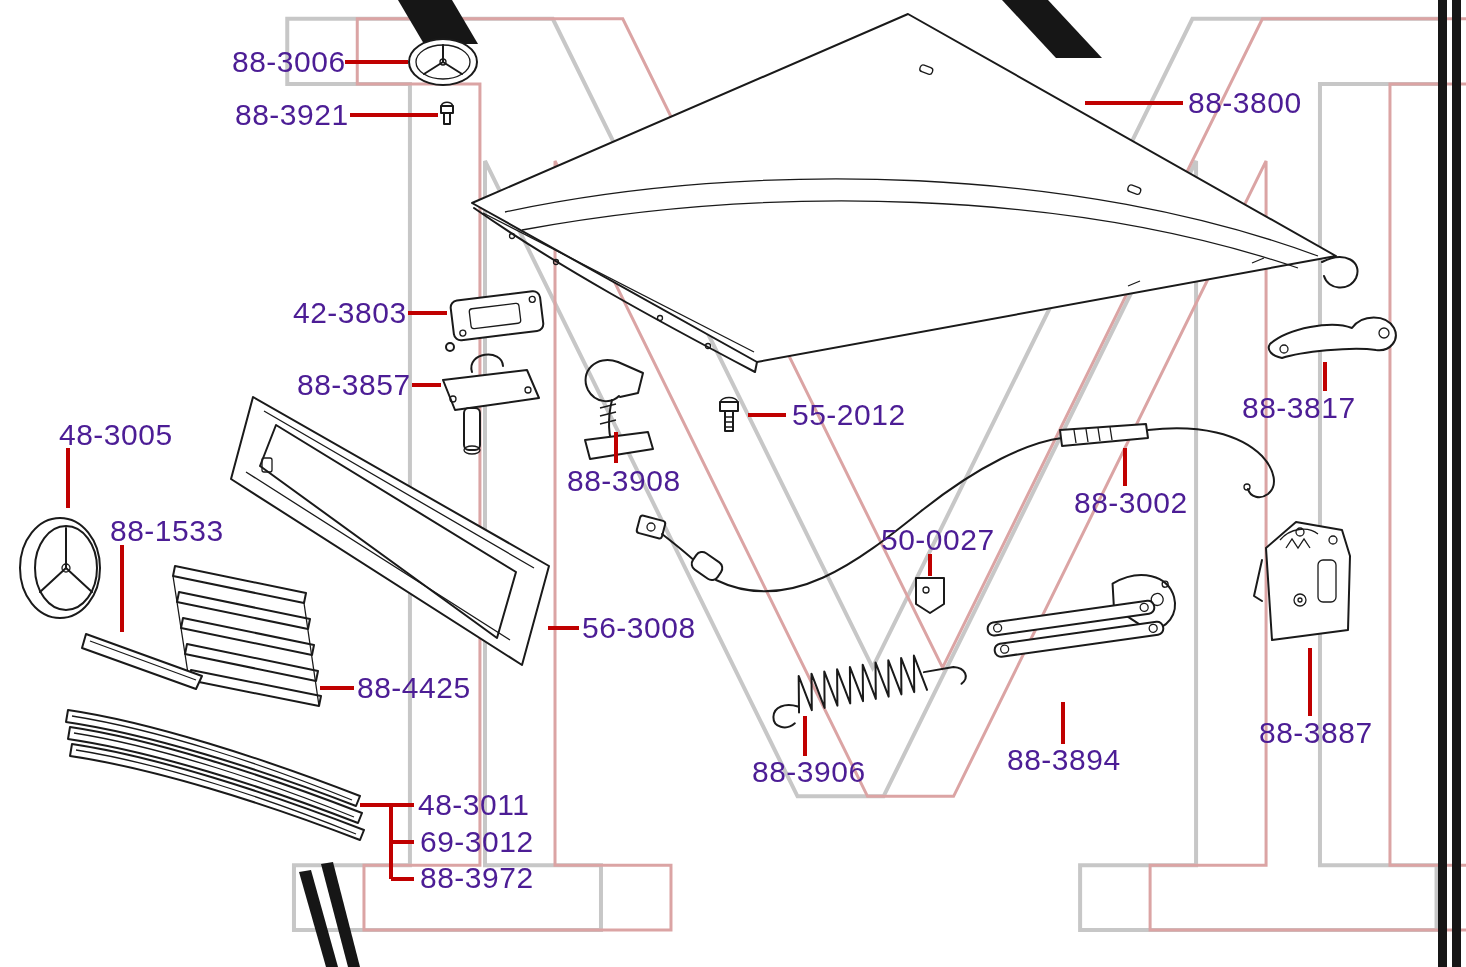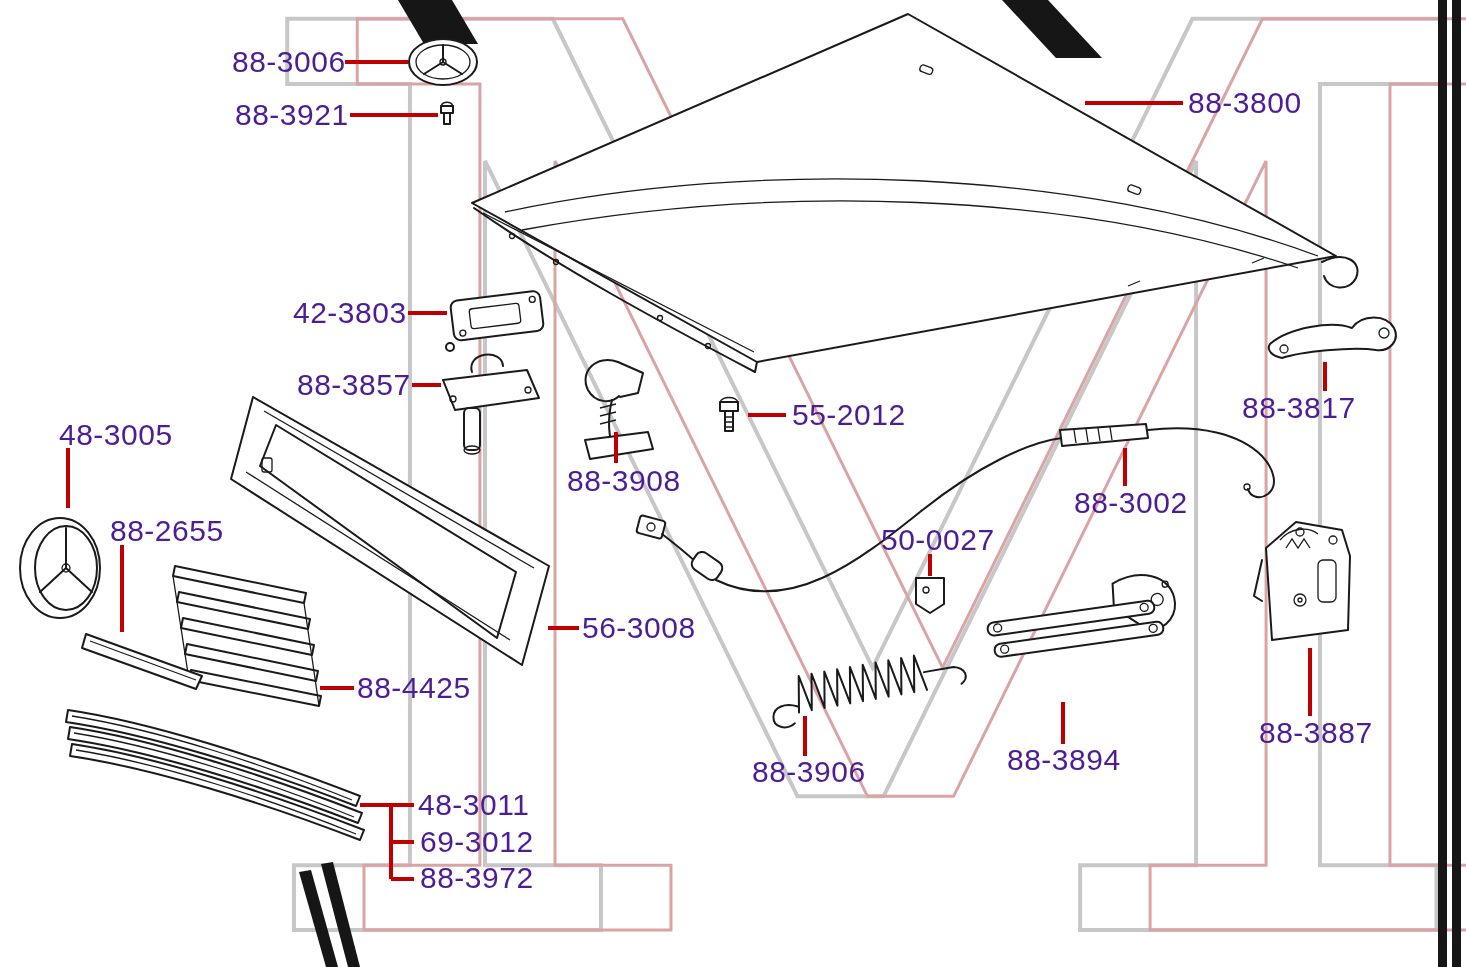--- a/index.html
+++ b/index.html
@@ -216,21 +216,21 @@
   <div class="lbl" style="left:232px;top:47px">88-3006</div>
   <div class="lbl" style="left:235px;top:100px">88-3921</div>
   <div class="lbl" style="left:1188px;top:88px">88-3800</div>
   <div class="lbl" style="left:293px;top:298px">42-3803</div>
   <div class="lbl" style="left:297px;top:370px">88-3857</div>
   <div class="lbl" style="left:792px;top:400px">55-2012</div>
   <div class="lbl" style="left:1242px;top:393px">88-3817</div>
   <div class="lbl" style="left:567px;top:466px">88-3908</div>
   <div class="lbl" style="left:1074px;top:488px">88-3002</div>
   <div class="lbl" style="left:59px;top:420px">48-3005</div>
-  <div class="lbl" style="left:110px;top:516px">88-2655</div>
+  <div class="lbl" style="left:110px;top:516px">88-1533</div>
   <div class="lbl" style="left:881px;top:525px">50-0027</div>
   <div class="lbl" style="left:582px;top:613px">56-3008</div>
   <div class="lbl" style="left:357px;top:673px">88-4425</div>
   <div class="lbl" style="left:752px;top:757px">88-3906</div>
   <div class="lbl" style="left:1007px;top:745px">88-3894</div>
   <div class="lbl" style="left:1259px;top:718px">88-3887</div>
   <div class="lbl" style="left:418px;top:790px">48-3011</div>
   <div class="lbl" style="left:420px;top:827px">69-3012</div>
   <div class="lbl" style="left:420px;top:863px">88-3972</div>
 

